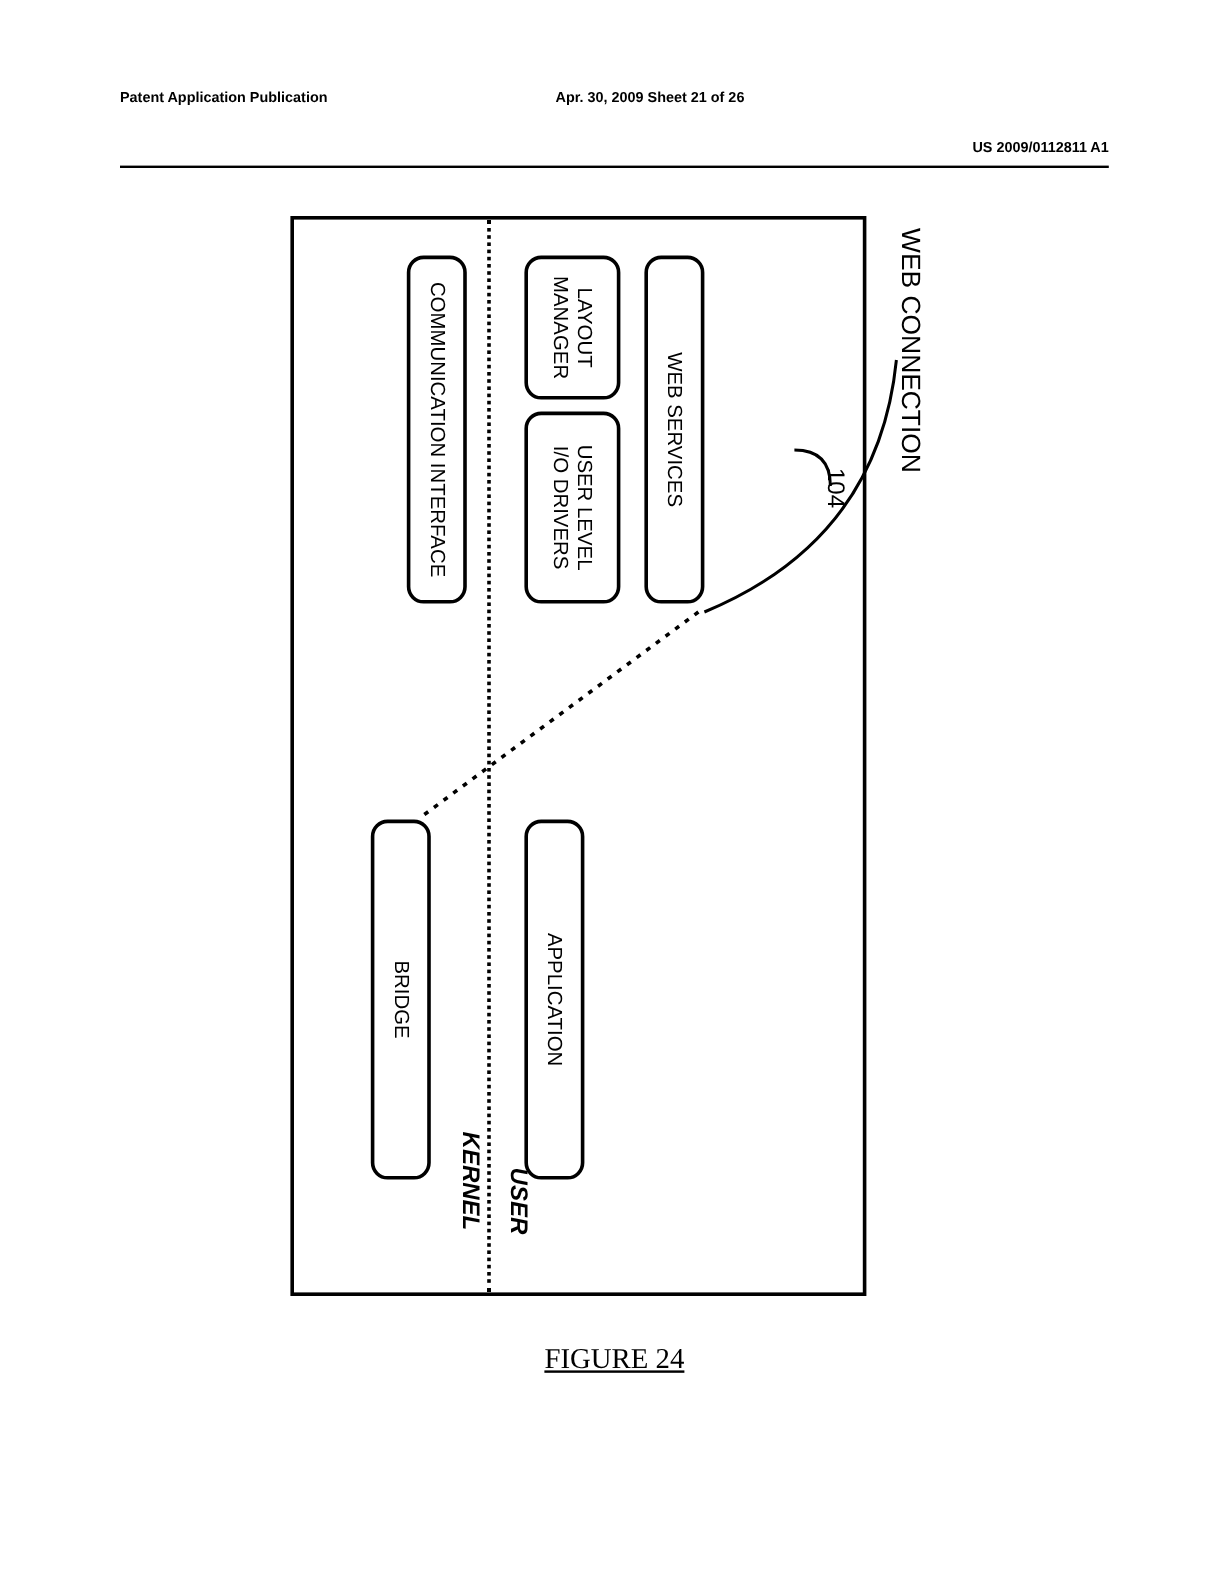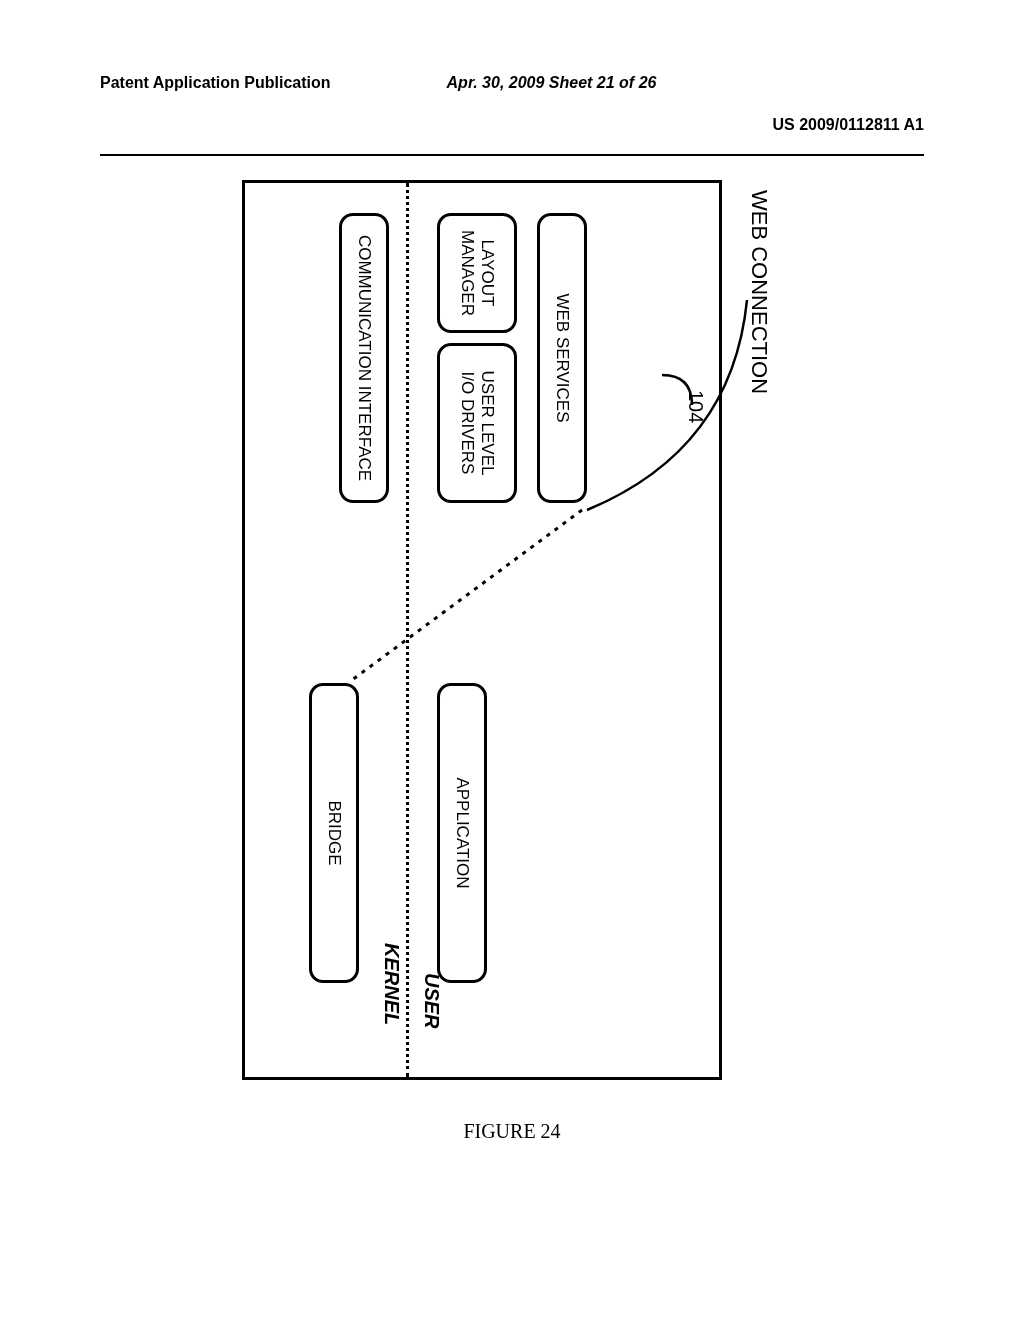--- a/index.html
+++ b/index.html
@@ -14,27 +14,27 @@
     position: absolute;
     inset: 0;
   }
   .header {
     position: absolute;
     top: 74px;
     left: 100px;
     right: 100px;
     display: flex;
     justify-content: space-between;
-    font-size: 16px;
+    font-size: 12px;
     font-weight: bold;
     border-bottom: 2px solid #000;
-    padding-bottom: 20px;
+    padding-bottom: 8px;
   }
   .header .left { }
-  .header .center { text-align: left; font-style: italic; }
+  .header .center { text-align: left; }
   .header .right { text-align: right; margin-top: 42px; }
 
   
   .diagram-wrap {
     position: absolute;
     left: 512px;
     top: 630px;
     width: 900px;
     height: 540px;
     transform: translate(-50%, -50%) rotate(90deg);
@@ -113,22 +113,23 @@
     width: 900px; height: 540px;
     pointer-events: none;
   }
 
   .fig-caption {
     position: absolute;
     left: 0;
     width: 1024px;
     top: 1120px;
     text-align: center;
-    font-size: 20px;
+    font-size: 24px;
     font-family: "Times New Roman", serif;
+    text-decoration: underline;
   }
 </style>
 </head>
 <body>
 
 <div class="page">
   <div class="header">
     <span class="left">Patent Application Publication</span>
     <span class="center">Apr. 30, 2009  Sheet 21 of 26</span>
     <span class="right">US 2009/0112811 A1</span>

